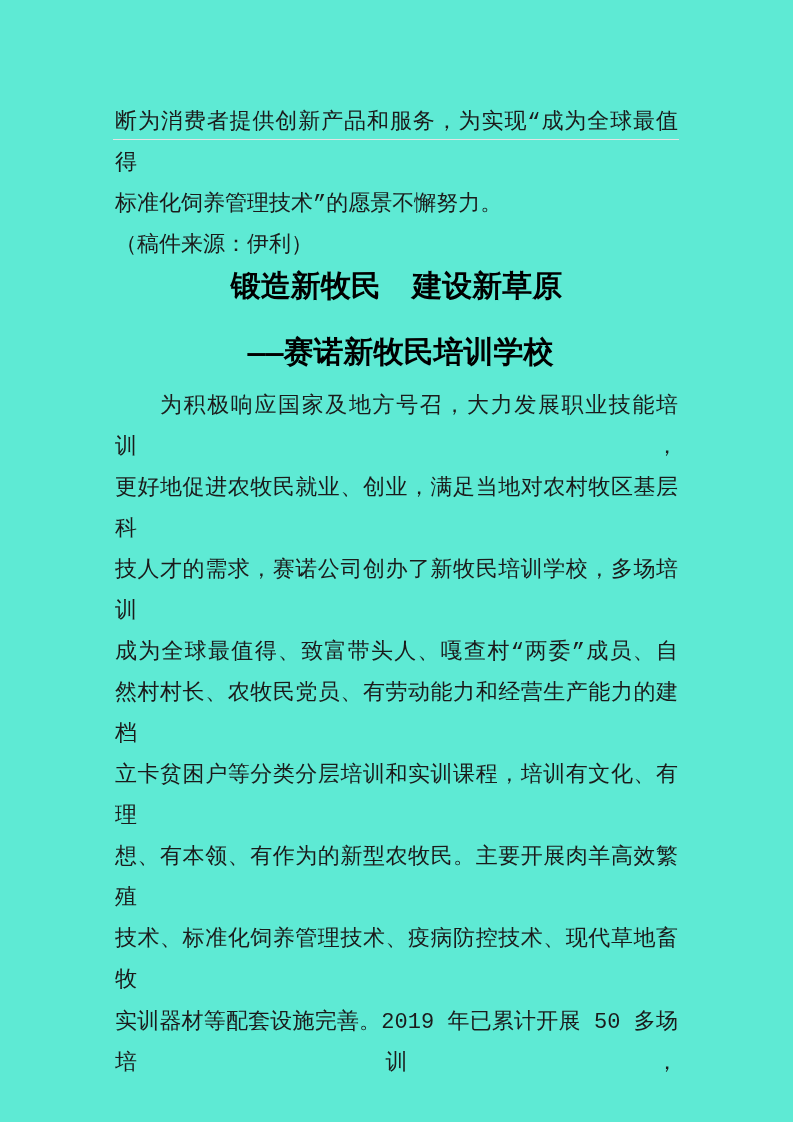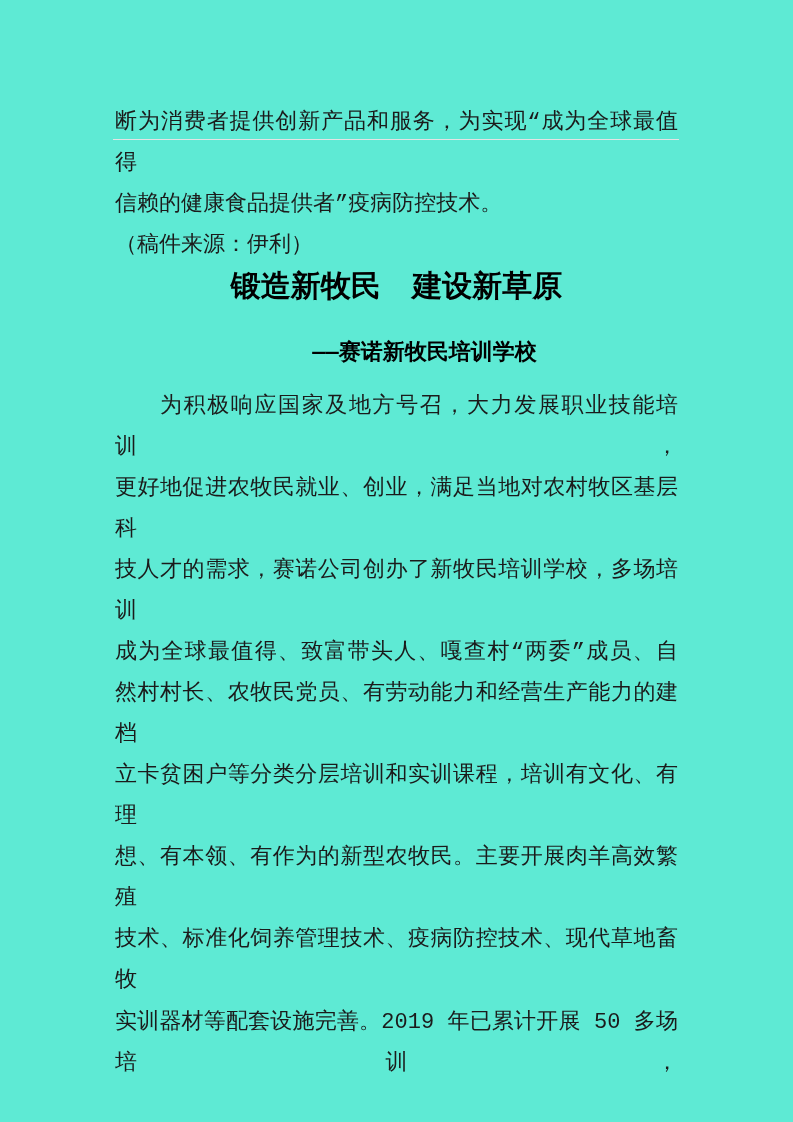--- a/index.html
+++ b/index.html
@@ -42,27 +42,27 @@
   .title {
     font-size: 30px;
     font-weight: bold;
     line-height: 44px;
     text-align: center;
     color: #000000;
     word-spacing: 0.45em;
   }
   .subtitle {
     margin-top: 22px;
-    font-size: 22px;
+    font-size: 30px;
     font-weight: bold;
     line-height: 44px;
     text-align: center;
     color: #000000;
     position: relative;
-    left: 28px;
+    left: 4px;
   }
   .para-1 { margin-top: 10px; }
   .para-2 { margin-top: 1px; }
   .artifact-line {
     position: absolute;
     left: 113px;
     top: 139px;
     width: 566px;
     height: 1px;
     background: #e4e4e4;
@@ -70,21 +70,21 @@
 </style>
 </head>
 <body>
 
 <div class="page">
   <div class="artifact-line"></div>
   <div class="content">
 
     <div class="prev-lines">
       <div class="line">断为消费者提供创新产品和服务，为实现“成为全球最值得</div>
-      <div class="line short">信赖的健康食品提供者”疫病防控技术。</div>
+      <div class="line short">标准化饲养管理技术”的愿景不懈努力。</div>
       <div class="line short src">（稿件来源：伊利）</div>
     </div>
 
     <div class="title">锻造新牧民 建设新草原</div>
     <div class="subtitle">——赛诺新牧民培训学校</div>
 
     <div class="para-1">
       <div class="line indent">为积极响应国家及地方号召，大力发展职业技能培训，</div>
       <div class="line">更好地促进农牧民就业、创业，满足当地对农村牧区基层科</div>
       <div class="line">技人才的需求，赛诺公司创办了新牧民培训学校，多场培训</div>

